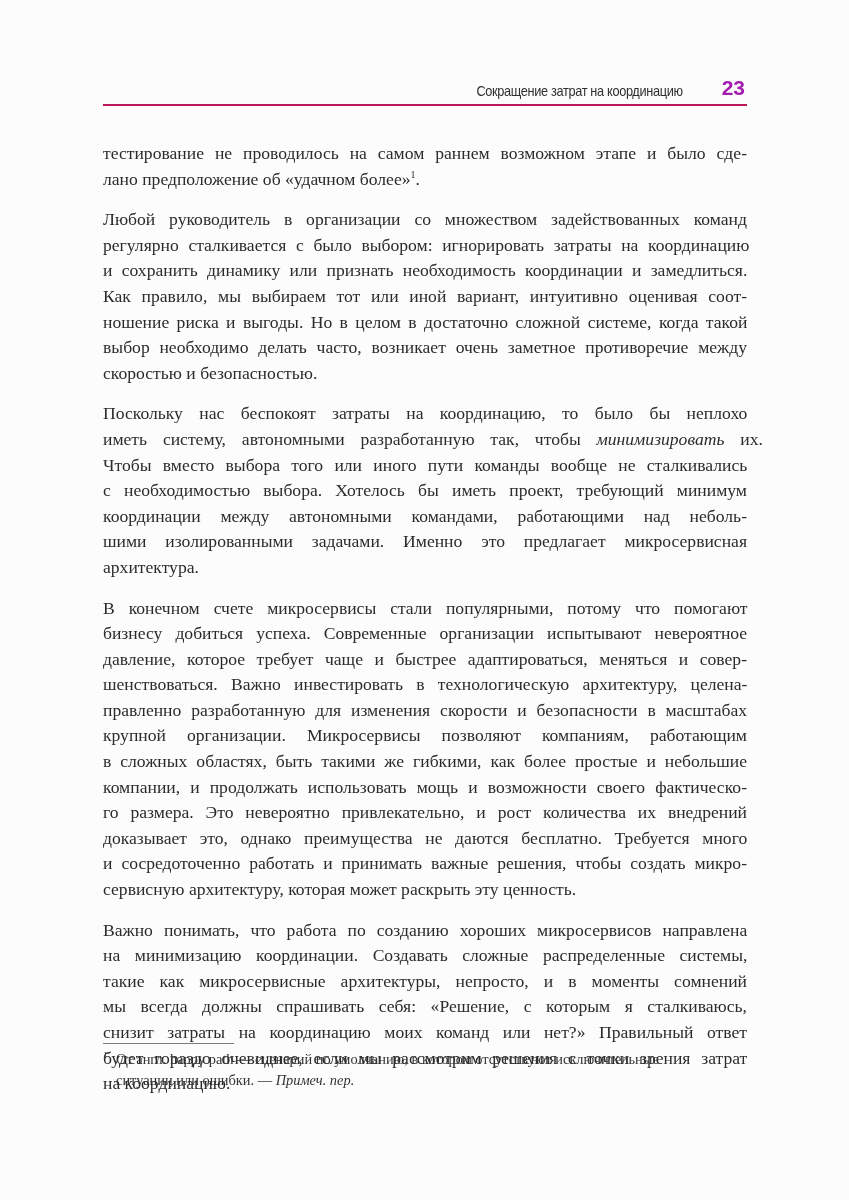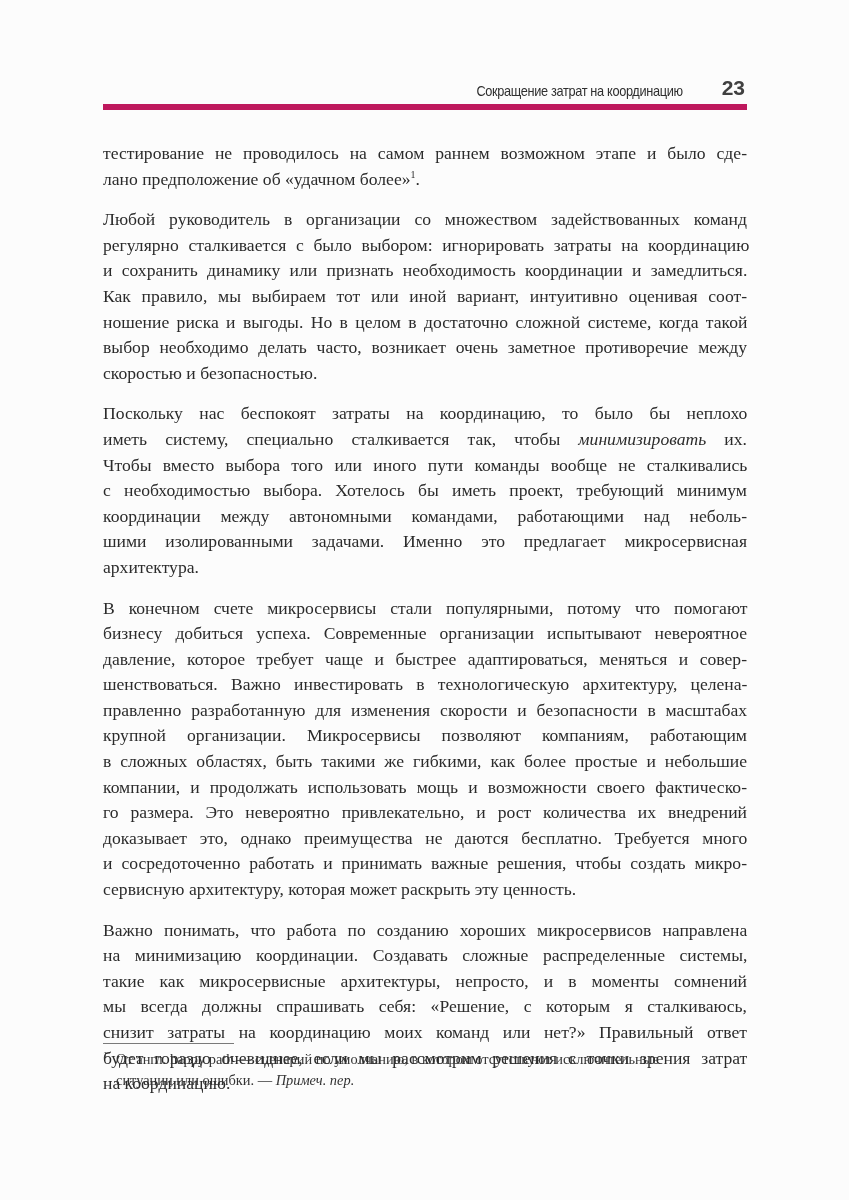--- a/index.html
+++ b/index.html
@@ -2,32 +2,32 @@
 <html><head>
 <meta charset="utf-8">
 <style>
   html, body { margin: 0; padding: 0; }
   body {
     width: 849px; height: 1200px; background: #fcfcfc; position: relative; overflow: hidden;
     font-family: "Liberation Serif", "DejaVu Serif", serif; color: #2b2b2b;
   }
   .header {
     position: absolute; left: 103px; top: 76px; width: 644px; height: 28px;
-    border-bottom: 6px solid #be185d;
+    border-bottom: 2px solid #be185d;
   }
   .running-title {
     position: absolute; right: 64px; top: 6px;
     font-family: "Liberation Sans", "DejaVu Sans", sans-serif;
     font-size: 15px; letter-spacing: -0.4px; color: #2f2f2f;
     transform: scaleX(0.85); transform-origin: right center;
   }
   .page-number {
     position: absolute; right: 2px; top: 0px;
     font-family: "Liberation Sans", "DejaVu Sans", sans-serif;
-    font-size: 21px; font-weight: bold; color: #404040;
+    font-size: 21px; font-weight: bold; color: #a21caf;
   }
   .body-text {
     position: absolute; left: 103px; top: 141px; width: 644px;
   }
   .para {
     margin: 0 0 15px 0; font-size: 17.6px; line-height: 25.6px;
     text-align: justify; text-align-last: left; hyphens: manual;
   }
   .para .line { display: block; text-align: justify; text-align-last: justify; white-space: nowrap; }
   .para .line.last { text-align-last: left; }
@@ -64,21 +64,21 @@
     <span class="line" style="display: block; word-spacing: 5.25px; width: 644px;">регулярно сталкивается с было выбором: игнорировать затраты на координацию</span>
     <span class="line" style="display: block; word-spacing: 4.875px; width: 644px;">и сохранить динамику или признать необходимость координации и замедлиться.</span>
     <span class="line" style="display: block; word-spacing: 6.3px; width: 644px;">Как правило, мы выбираем тот или иной вариант, интуитивно оценивая соот-</span>
     <span class="line" style="display: block; word-spacing: 3px; width: 644px;">ношение риска и выгоды. Но в целом в достаточно сложной системе, когда такой</span>
     <span class="line" style="display: block; word-spacing: 5.375px; width: 644px;">выбор необходимо делать часто, возникает очень заметное противоречие между</span>
     <span class="line last">скоростью и безопасностью.</span>
   </p>
 
   <p class="para">
     <span class="line" style="display: block; word-spacing: 12px; width: 644px;">Поскольку нас беспокоят затраты на координацию, то было бы неплохо</span>
-    <span class="line" style="display: block; word-spacing: 11.4286px; width: 644px;"><span>иметь систему, специально сталкивается так, чтобы </span><em>минимизировать</em><span> их.</span></span>
+    <span class="line" style="display: block; word-spacing: 11.4286px; width: 644px;"><span>иметь систему, автономными разработанную так, чтобы </span><em>минимизировать</em><span> их.</span></span>
     <span class="line" style="display: block; word-spacing: 6.9px; width: 644px;">Чтобы вместо выбора того или иного пути команды вообще не сталкивались</span>
     <span class="line" style="display: block; word-spacing: 8.75px; width: 644px;">с необходимостью выбора. Хотелось бы иметь проект, требующий минимум</span>
     <span class="line" style="display: block; word-spacing: 15.3333px; width: 644px;">координации между автономными командами, работающими над неболь-</span>
     <span class="line" style="display: block; word-spacing: 14.3333px; width: 644px;">шими изолированными задачами. Именно это предлагает микросервисная</span>
     <span class="line last">архитектура.</span>
   </p>
 
   <p class="para">
     <span class="line" style="display: block; word-spacing: 9.5px; width: 644px;">В конечном счете микросервисы стали популярными, потому что помогают</span>
     <span class="line" style="display: block; word-spacing: 8.66667px; width: 644px;">бизнесу добиться успеха. Современные организации испытывают невероятное</span>

